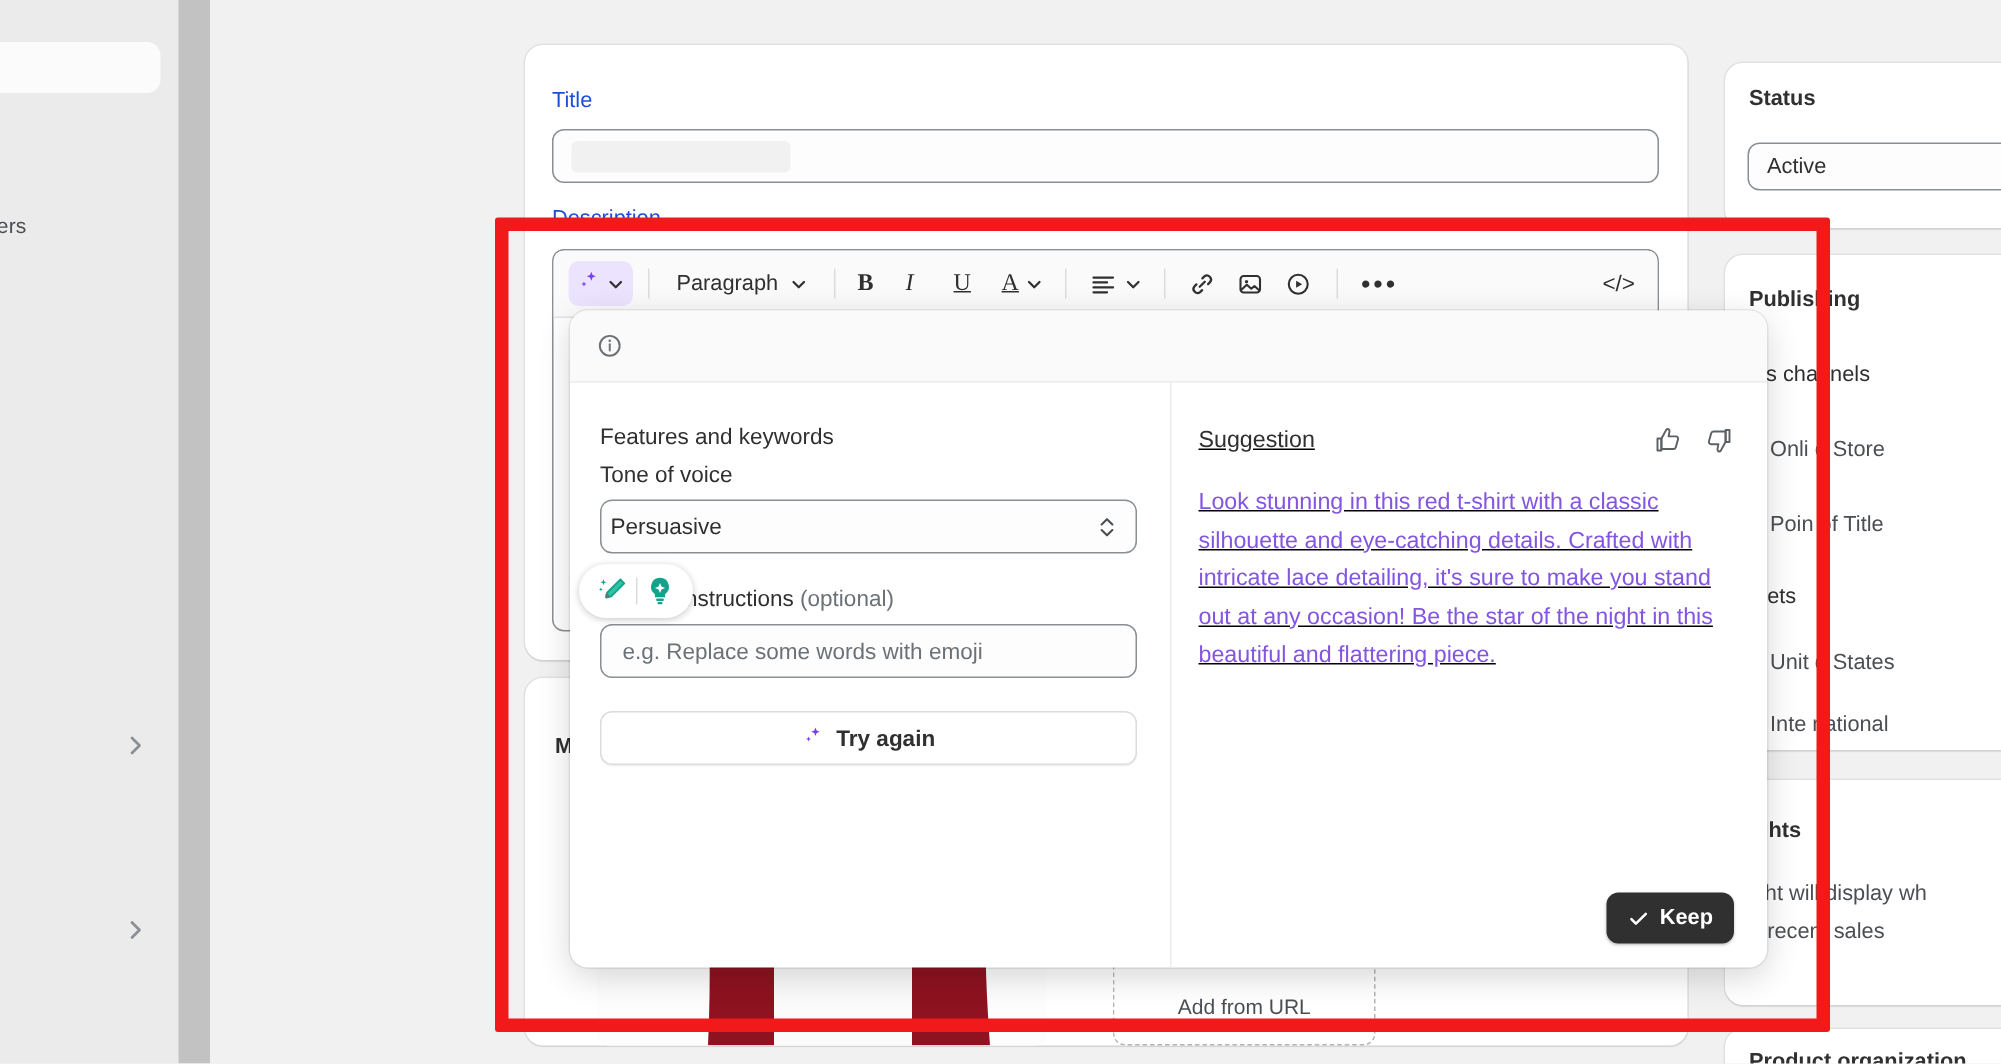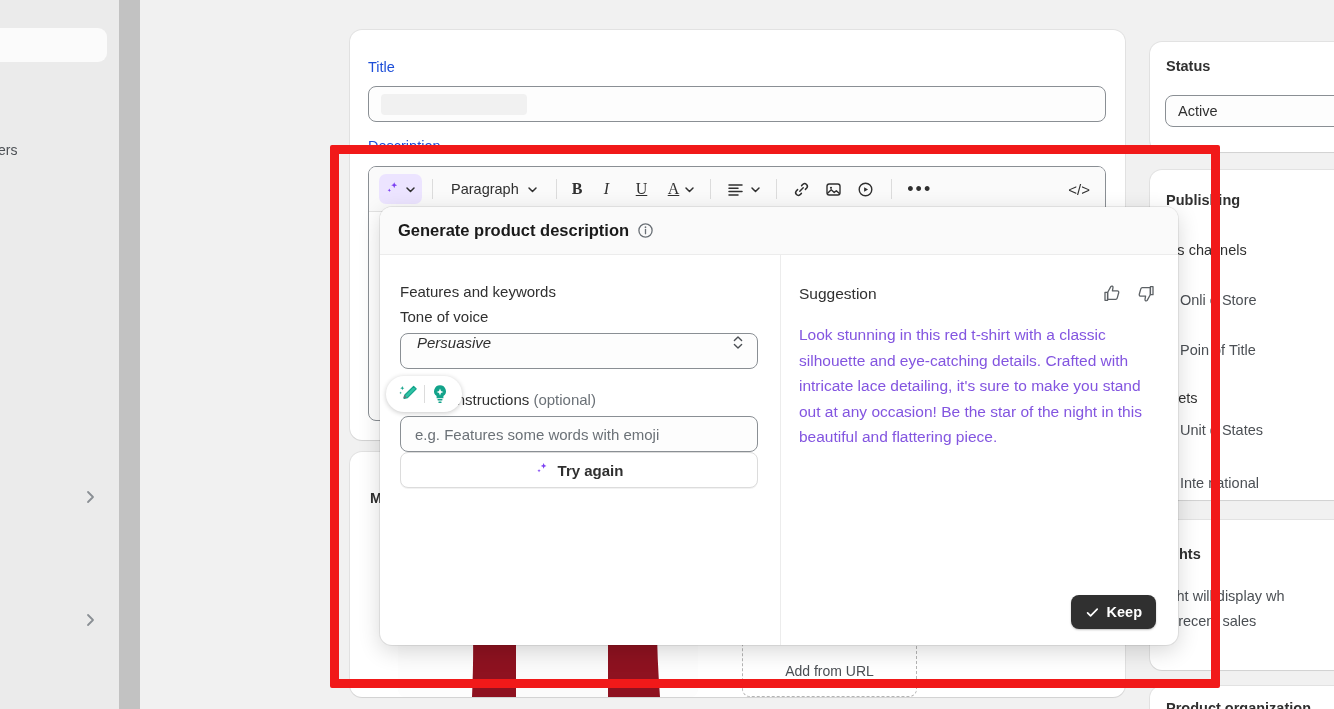--- a/index.html
+++ b/index.html
@@ -135,21 +135,21 @@
   }
   .dlg-head {
     height:48px; background:#fafafa; border-bottom:1px solid #ececec;
     display:flex; align-items:center; padding-left:18px; gap:8px;
   }
   .dlg-title { font-size:16.5px; font-weight:700; color:#1a1a1a; }
   .dlg-info { width:17px; height:17px; color:#6b7177; }
   .dlg-info svg{display:block;width:17px;height:17px;}
   .dlg-body { display:flex; height:390px; }
   .dlg-left { width:400px; padding:28px 22px 0 20px; position:relative; }
-  .dlg-right { flex:1; border-left:1px solid #ececec; padding:28px 22px 0 18px; position:relative; }
+  .dlg-right { flex:1; border-left:1px solid #ececec; padding:28px 22px 0 18px; position:relative;text-decoration:underline; }
 
   .lbl { font-size:15px; color:#303030; margin-bottom:8px; }
   .lbl .opt { color:#6b7177; }
 
   .textarea-wrap {
     position:relative; width:358px; height:88px;
     border:1px solid #8a8f94; border-radius:8px; background:#fdfdfd;
     padding:10px 14px; font-size:15px; color:#303030; line-height:25px;
     overflow:hidden;
   }
@@ -163,22 +163,22 @@
     box-shadow:0 1px 5px rgba(0,0,0,.22);
     display:flex; align-items:center; justify-content:center; gap:3px;
   }
   .fp-sep { width:1px; height:18px; background:#dcdcdc; }
   .fp-ico { width:24px; height:24px; color:#12a38a; }
   .fp-ico svg{display:block;width:24px;height:24px;}
 
   .select-ctl {
     position:relative; width:358px; height:36px;
     border:1px solid #8a8f94; border-radius:8px; background:#fdfdfd;
-    display:flex; padding:0 16px;
-    font-size:15px; color:#303030;font-style:italic;
+    display:flex; align-items:center; padding:0 6px;
+    font-size:15px; color:#303030;
   }
   .updown { position:absolute; right:13px; width:12px; height:17px; color:#4b4f54; }
   .updown svg{display:block;width:12px;height:17px;}
 
   .inp-ctl {
     width:358px; height:36px;
     border:1px solid #8a8f94; border-radius:8px; background:#fdfdfd;
     display:flex; align-items:center; padding:0 14px;
     font-size:15px; color:#6b7177;
   }
@@ -344,37 +344,36 @@
   <div class="status-select">
     <span>Active</span>
   </div>
 
   <div class="rcard rcard-pub">
     <div class="r-head" style="position:absolute;left:16px;top:22px">Publishing</div>
     <div class="r-sub" style="position:absolute;left:8px;top:72px">ales channels</div>
     <div class="r-item" style="position:absolute;left:30px;top:122px">Onli e Store</div>
     <div class="r-item" style="position:absolute;left:30px;top:172px">Poin  of Title</div>
     <div class="r-sub" style="position:absolute;left:8px;top:220px">arkets</div>
-    <div class="r-item" style="position:absolute;left:30px;top:252px">Unit d States</div>
+    <div class="r-item" style="position:absolute;left:30px;top:264px">Unit d States</div>
     <div class="r-item" style="position:absolute;left:30px;top:305px">Inte national</div>
   </div>
 
   <div class="rcard rcard-ins">
     <div class="r-head" style="position:absolute;left:8px;top:26px">sights</div>
     <div class="r-item" style="position:absolute;left:8px;top:68px">sight  will display wh</div>
     <div class="r-item" style="position:absolute;left:8px;top:93px">ad recent sales</div>
   </div>
 
   <div class="rcard rcard-org">
     <div class="r-head" style="position:absolute;left:16px;top:14px">Product organization</div>
   </div>
 
   <div class="dialog">
     <div class="dlg-head">
-      <span class="dlg-title">Generate product description</span>
       <span class="dlg-info">
         <svg viewBox="0 0 17 17" fill="none" stroke="currentColor" stroke-width="1.3">
             <circle cx="8.5" cy="8.5" r="6.6"></circle>
             <path d="M8.5 7.5v4.2" stroke-linecap="round"></path>
             <circle cx="8.5" cy="5.2" r=".85" fill="currentColor" stroke="none"></circle>
           </svg>
       </span>
     </div>
 
     <div class="dlg-body">
@@ -410,24 +409,24 @@
                 <path d="M2.4 6.6L6 3.1l3.6 3.5"></path>
                 <path d="M2.4 10.4L6 13.9l3.6-3.5"></path>
               </svg>
           </span>
         </div>
 
         <div class="lbl" style="margin-top:22px">
           <span>Special instructions</span><span class="opt"> (optional)</span>
         </div>
         <div class="inp-ctl">
-          <span>e.g. Features some words with emoji</span>
-        </div>
-
-        <div class="tryagain" style="">
+          <span>e.g. Replace some words with emoji</span>
+        </div>
+
+        <div class="tryagain" style="margin-top:22px">
           <span class="ta-spark">
             <svg width="15" height="15" viewBox="0 0 16 16" fill="currentColor">
                 <path d="M9.2 2.2l.85 2.15 2.15.85-2.15.85-.85 2.15-.85-2.15L6.2 5.2l2.15-.85z"></path>
                 <path d="M4.3 8.6l.5 1.25L6.05 10.35l-1.25.5-.5 1.25-.5-1.25-1.25-.5 1.25-.5z"></path>
               </svg>
           </span>
           <span>Try again</span>
         </div>
       </div>
 

